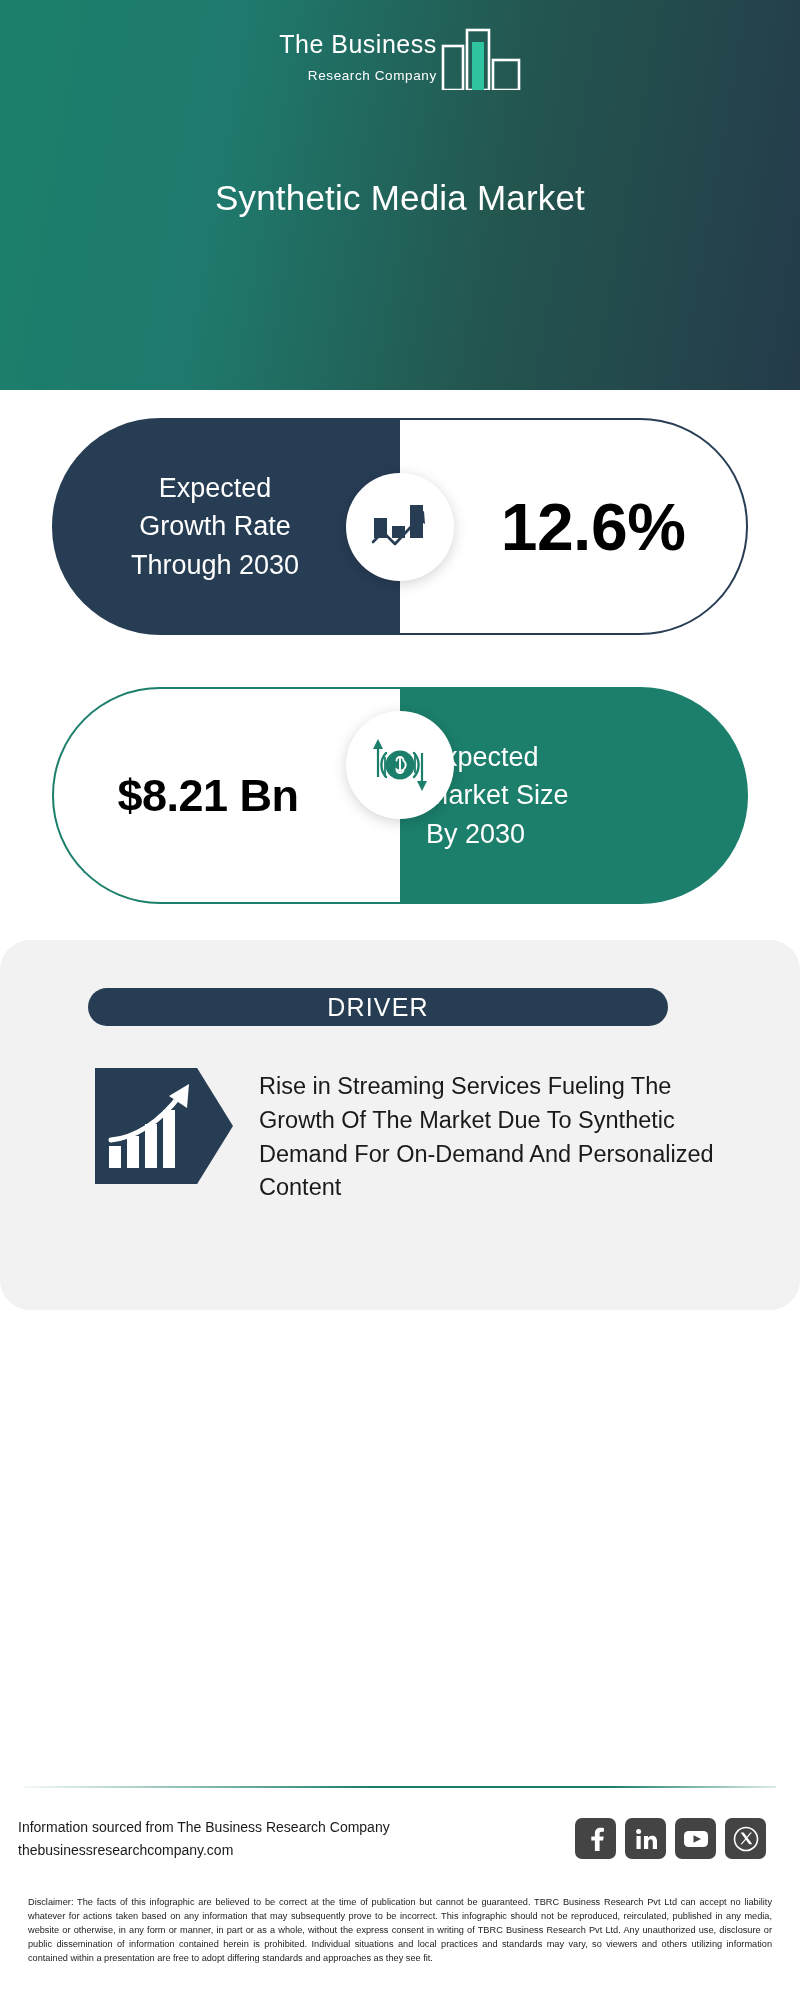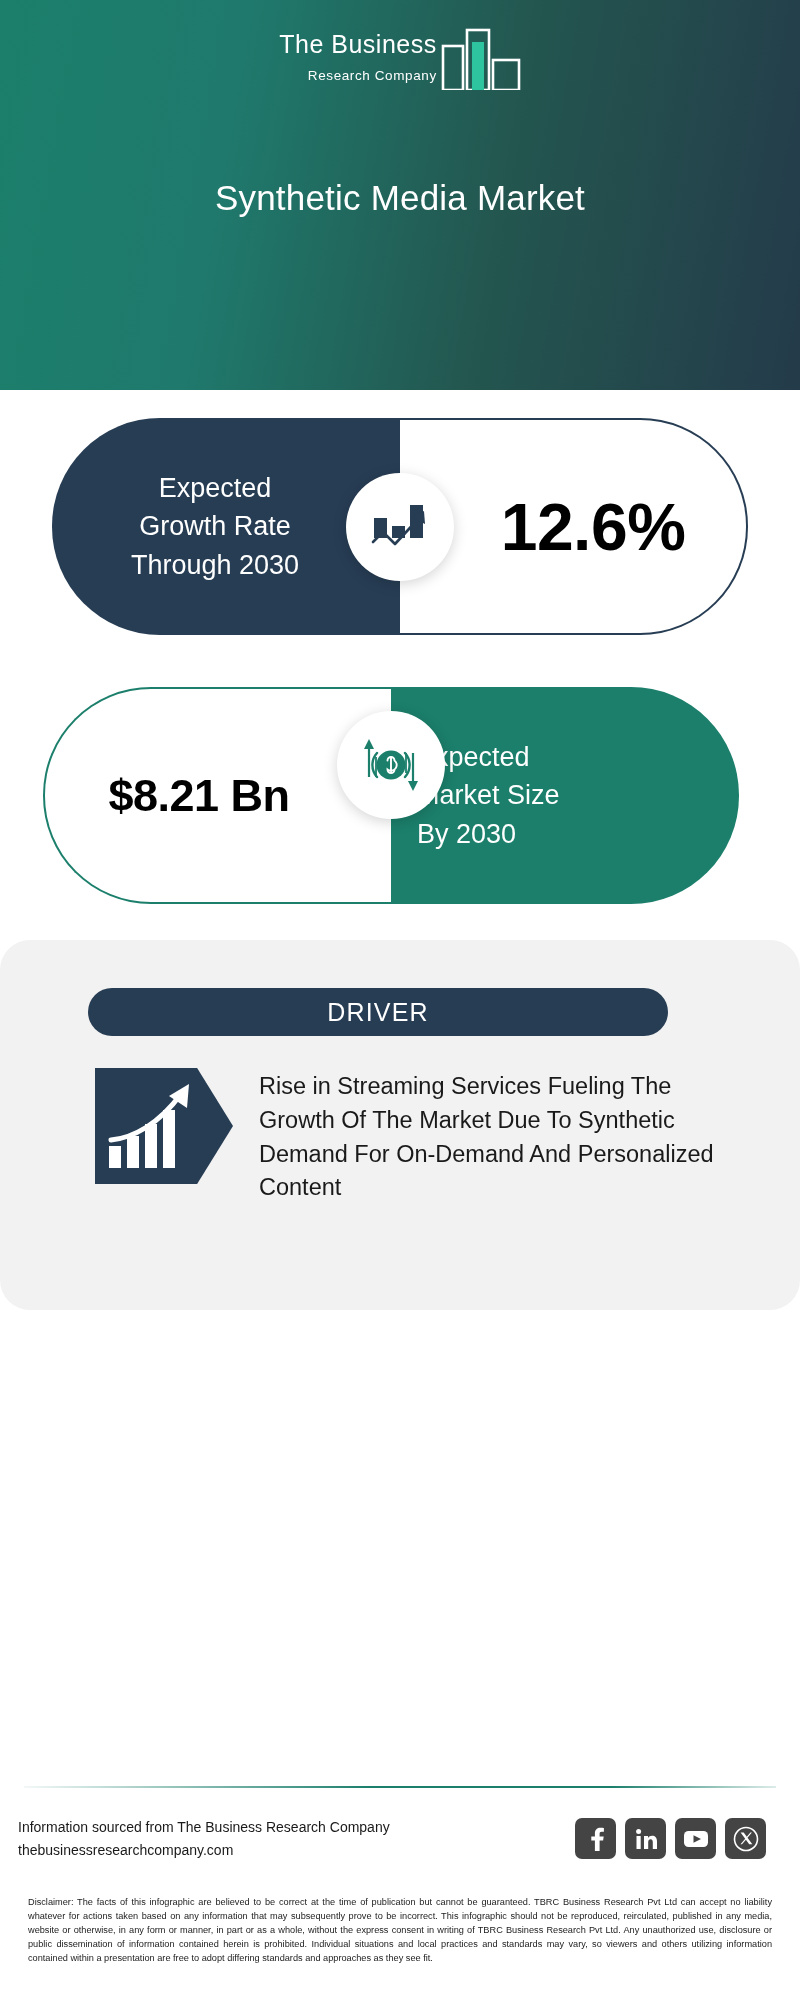--- a/index.html
+++ b/index.html
@@ -106,21 +106,21 @@
     color: #000000;
     font-size: 66px;
     font-weight: bold;
     letter-spacing: -0.5px;
     padding-left: 40px;
   }
 
   
   .stat2 {
     position: absolute;
-    left: 43px;
+    left: 52px;
     top: 687px;
     width: 696px;
     height: 156px;
   }
   .stat2-left {
     position: absolute;
     left: 0; top: 0;
     width: 348px; height: 217px;
     background: #ffffff;
     border: 2.5px solid #1b7f6b;
@@ -181,21 +181,21 @@
     border-radius: 30px;
   }
   #panel-driver { top: 940px; height: 370px; }
   #panel-region { top: 1352px; height: 328px; }
 
   .pill {
     position: absolute;
     left: 88px;
     top: 48px;
     width: 580px;
-    height: 48px;
+    height: 38px;
     border-radius: 25px;
     display: flex;
     align-items: center;
     justify-content: center;
   }
   .pill-driver { background: #273d54; }
   .pill-region { background: #1b7f6b; }
   .pill-label {
     color: #ffffff;
     font-size: 25px;

